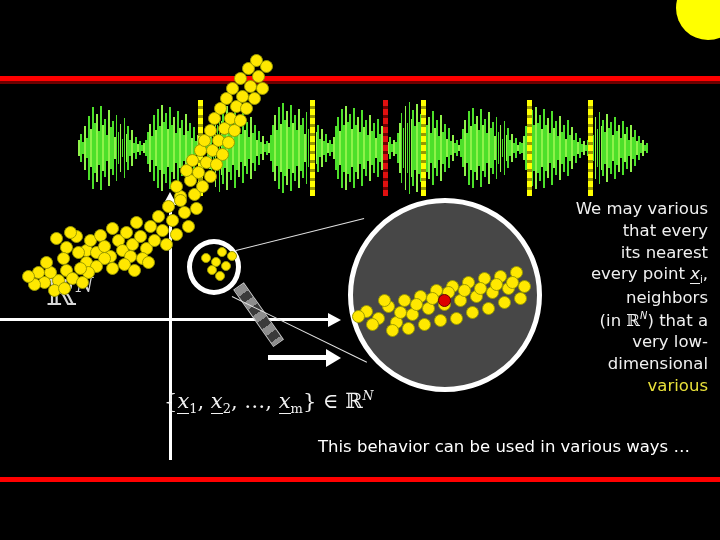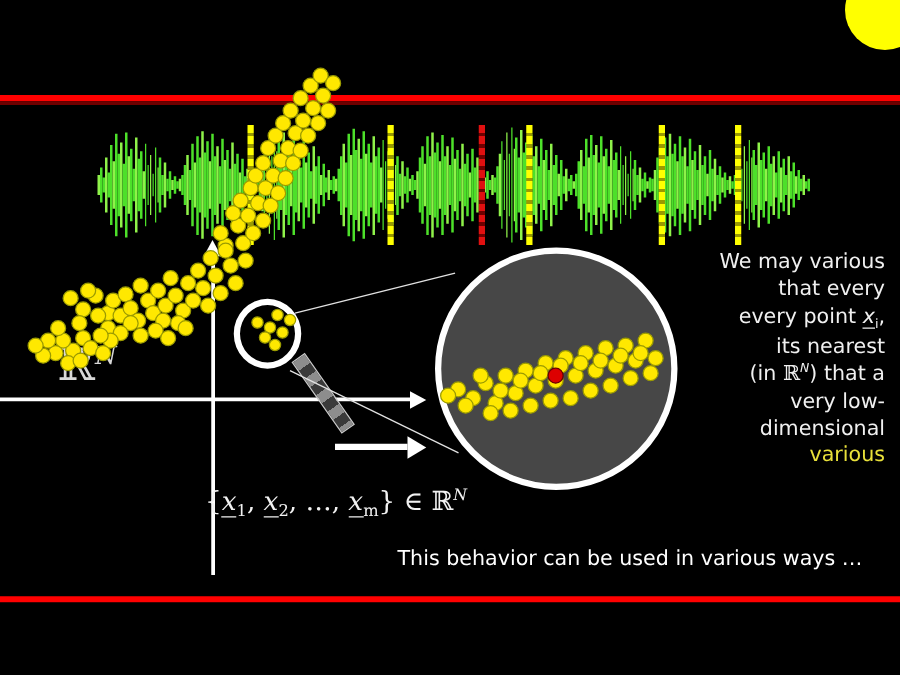--- a/index.html
+++ b/index.html
@@ -405,22 +405,23 @@
   <div class="connector" style="left:232px;top:296px;width:150px;transform:rotate(26deg);"></div>
 
   <div class="zoom-arrow" style="left:268px;top:355px;width:58px;"></div>
   <div class="zoom-arrow-head" style="left:326px;top:349px;"></div>
 
   <div class="zoom-circle" style="left:348px;top:198px;width:194px;height:194px;"></div>
 
   <div id="right-text">
     <div>We may various</div>
     <div>that every</div>
+    <div>its nearest</div>
     <div><span>every point </span><i style="border-bottom:1px solid #f0f0f0;">x</i><sub>i</sub><span>,</span></div>
-    <div>its nearest</div>
+    <div>neighbors</div>
     <div><span>(in </span><span class="bb">ℝ</span><sup>N</sup><span>) that a</span></div>
     <div>very low-</div>
     <div>dimensional</div>
     <div class="hl">various</div>
   </div>
 
   <div class="caption">This behavior can be used in various ways …</div>
 
   <div class="rule-red" style="top:477px;height:5px;"></div>
   <div class="rule-dark" style="top:482px;height:2px;"></div>

